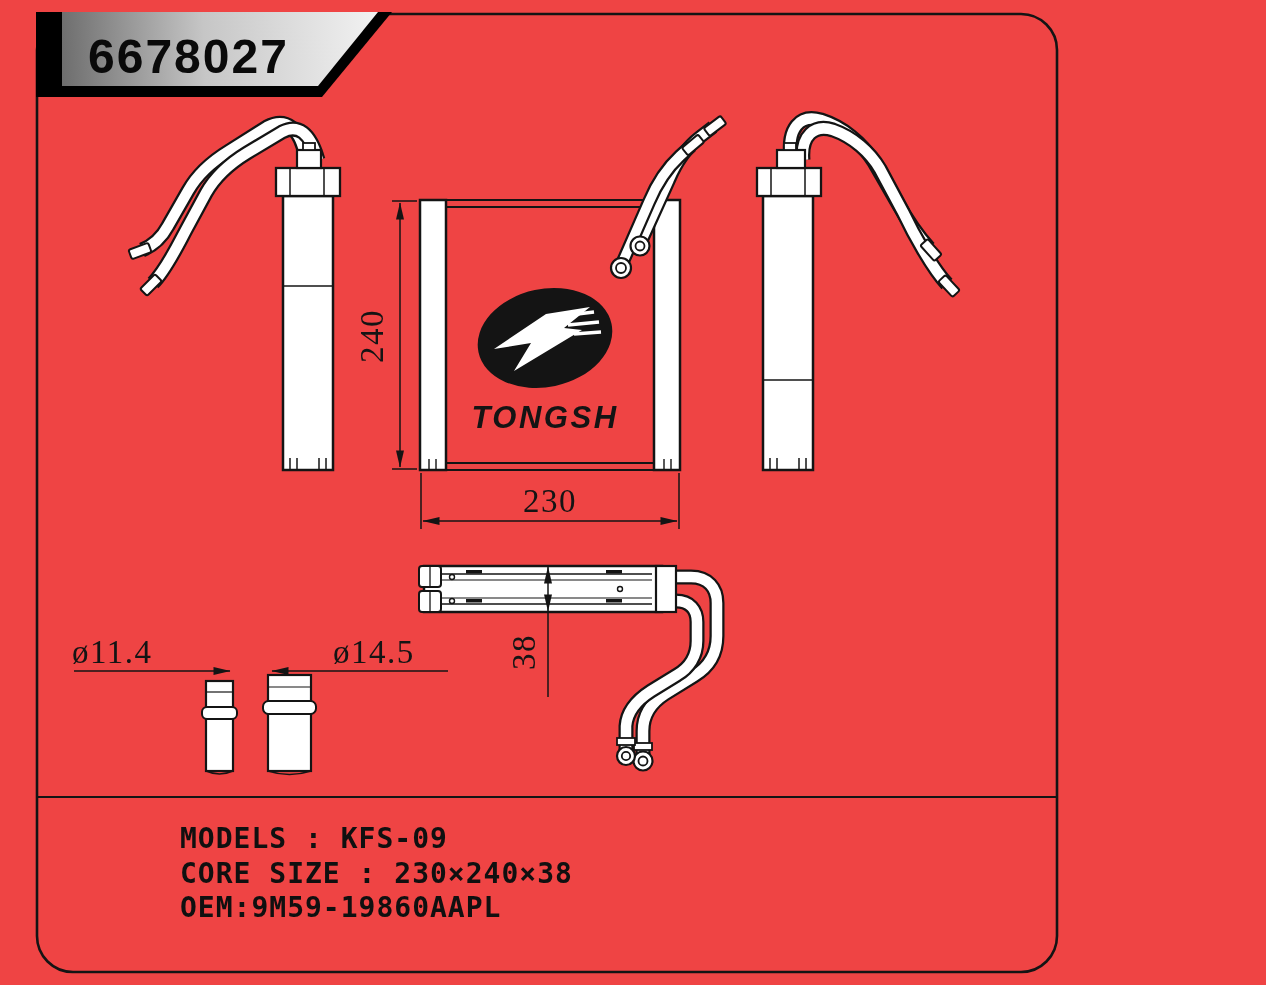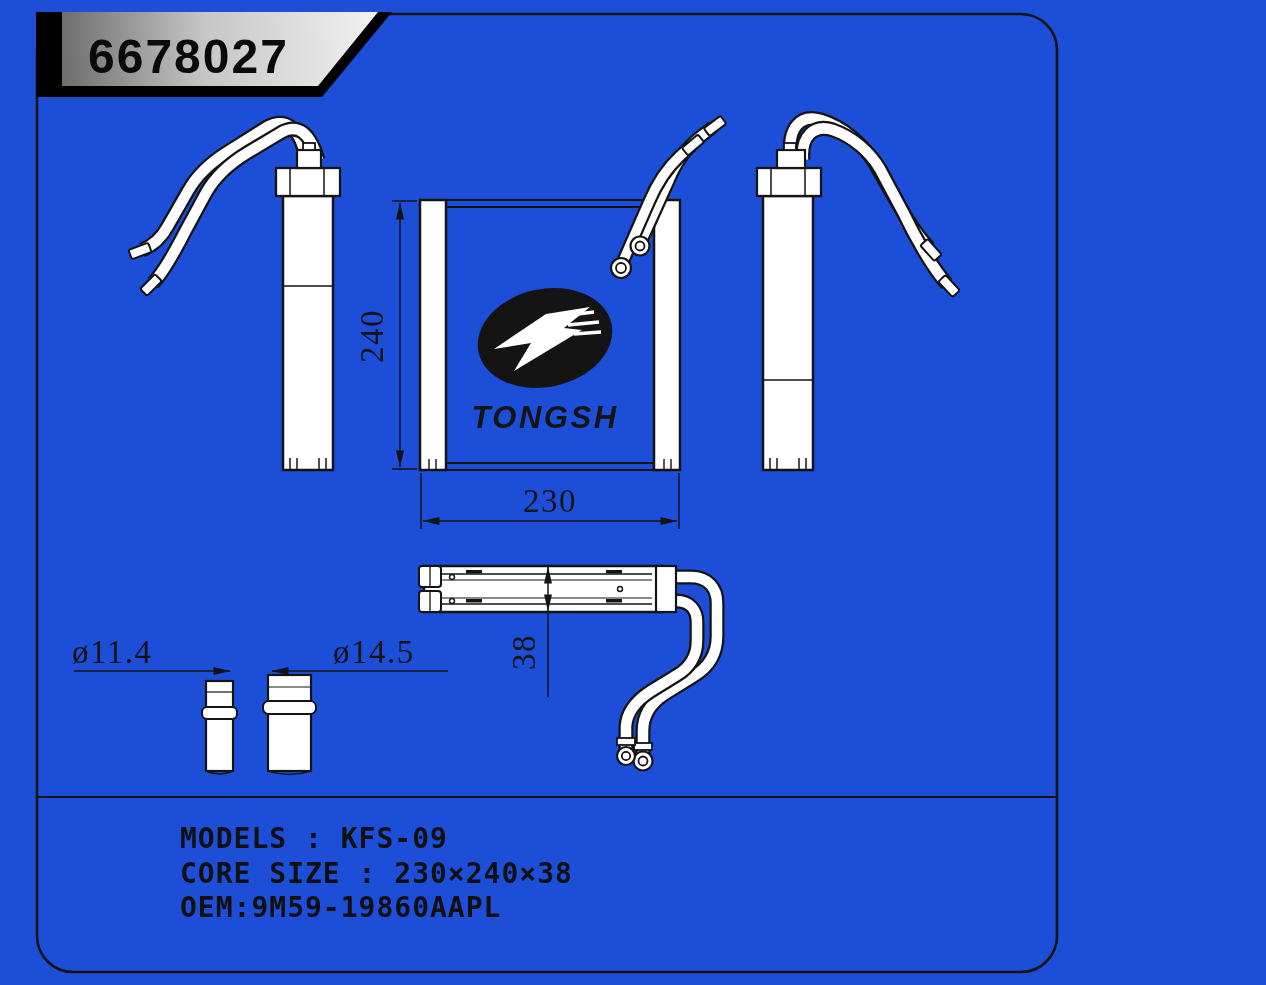--- a/index.html
+++ b/index.html
@@ -1,16 +1,16 @@
 <!DOCTYPE html>
 <html><head>
 <meta charset="utf-8">
 <style>
   html,body { margin:0; padding:0; background:#ffffff; }
-  .canvas { position:relative; width:1266px; height:985px; background:#1d4ed8; overflow:hidden; }
+  .canvas { position:relative; width:1266px; height:985px; background:#ef4444; overflow:hidden; }
   svg { display:block; }
   .part-number {
     font-family:"Liberation Sans", sans-serif;
     font-size:48px; font-weight:bold; fill:#0a0a0a; letter-spacing:2px;
   }
   .dim-text {
     font-family:"Liberation Serif", serif;
     font-size:33px; fill:#141414; letter-spacing:1.5px;
   }
   .spec-text {

